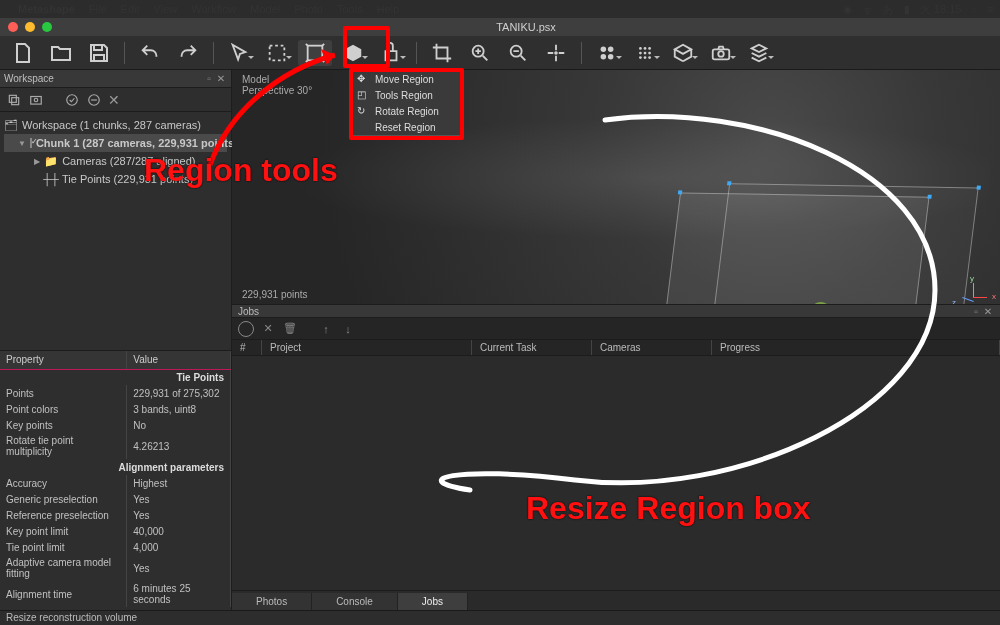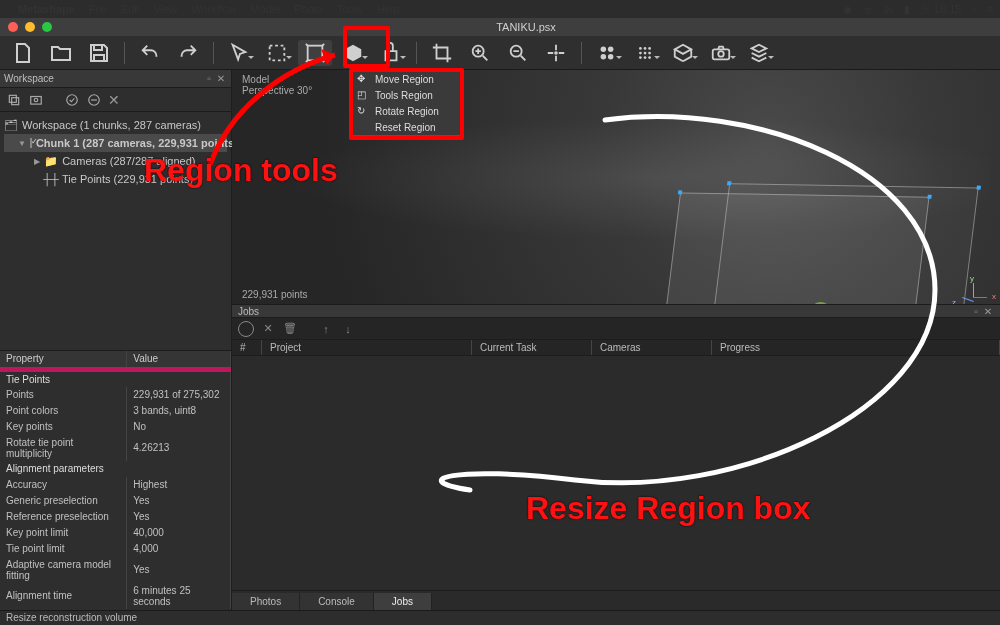--- a/index.html
+++ b/index.html
@@ -43,22 +43,22 @@
   .tree .ind1{padding-left:14px;} .tree .ind2{padding-left:30px;}
   .tree .arrow{font-size:8px;color:#999;}
   .tree .ticon{width:14px;height:11px;display:inline-flex;align-items:center;justify-content:center;}
   .tree .chk{width:10px;height:10px;border:1px solid #888;display:inline-block;background:#3b3b3b;position:relative;}
   .tree .chk::after{content:"✓";font-size:8px;color:#ddd;position:absolute;top:-2px;left:0;}
   
   
   .props{margin-top:auto;border-top:1px solid #1c1c1c; font-size:10px; height:260px; overflow:auto;}
   .props table{width:100%; border-collapse:collapse;}
   .props th, .props td{ text-align:left; font-weight:normal; padding:2px 6px; border-right:1px solid #444;}
-  .props thead th{height:18px; color:#ccc; background:#353535; border-bottom:5px solid #be185d;}
-  .props .section td{font-weight:normal; color:#ddd;}
+  .props thead th{height:18px; color:#ccc; background:#353535; border-bottom:1px solid #be185d;}
+  .props .section td{font-weight:bold; color:#ddd;text-align:right;}
   .props tbody td{color:#c0c0c0; height:16px;}
   .props tbody td:first-child{width:55%;}
 
   
   .center{flex:1; display:flex; flex-direction:column; background:#252525;}
   .viewport{flex:1; position:relative; background: radial-gradient(circle at 70% 30%, #4a4a4a 0%, #383838 30%, #262626 80%); overflow:hidden;}
   .vp-topline{position:absolute;top:4px;left:10px;font-size:10px;color:#aaa;}
   .vp-bottom{position:absolute;bottom:4px;left:10px;font-size:10px;color:#aaa;}
 
   
@@ -110,21 +110,21 @@
 
   
   .jobs-head{height:14px;background:#383838;border-top:1px solid #1c1c1c;border-bottom:1px solid #1c1c1c;display:flex;align-items:center;font-size:10px;color:#bbb;padding:0 6px;}
   .jobs-head .sp{flex:1;}
   .jobs-tools{height:22px;display:flex;align-items:center;gap:6px;padding:0 6px;border-bottom:1px solid #1c1c1c;}
   .jobs-tools .jico{width:16px;height:16px;display:flex;align-items:center;justify-content:center;color:#888;border:1px solid transparent;border-radius:3px;}
   .jobs-cols{height:16px;display:flex;border-bottom:1px solid #1c1c1c;}
   .jobs-cols div{font-size:10px;color:#bbb;padding:2px 8px;border-right:1px solid #444;}
   .jobs-body{flex:1;min-height:40px;background:#2b2b2b;}
   .tabrow{height:20px;display:flex;align-items:flex-end;background:#2a2a2a;border-top:1px solid #1c1c1c;}
-  .tabrow .tab{padding:3px 18px;font-size:10px;color:#bbb;background:#333;border-right:1px solid #222;}
+  .tabrow .tab{padding:3px 24px;font-size:10px;color:#bbb;background:#333;border-right:1px solid #222;}
   .tabrow .tab.active{background:#3e3e3e;color:#eee;}
 
   
   .statusbar{position:absolute;left:0;bottom:0;width:100%;height:15px;background:#2d2d2d;border-top:1px solid #1a1a1a;font-size:10px;color:#bbb;padding:1px 6px;}
 
   
   .minibtn{width:12px;height:12px;display:flex;align-items:center;justify-content:center;color:#999;font-size:10px;}
 </style>
 </head>
 <body>

